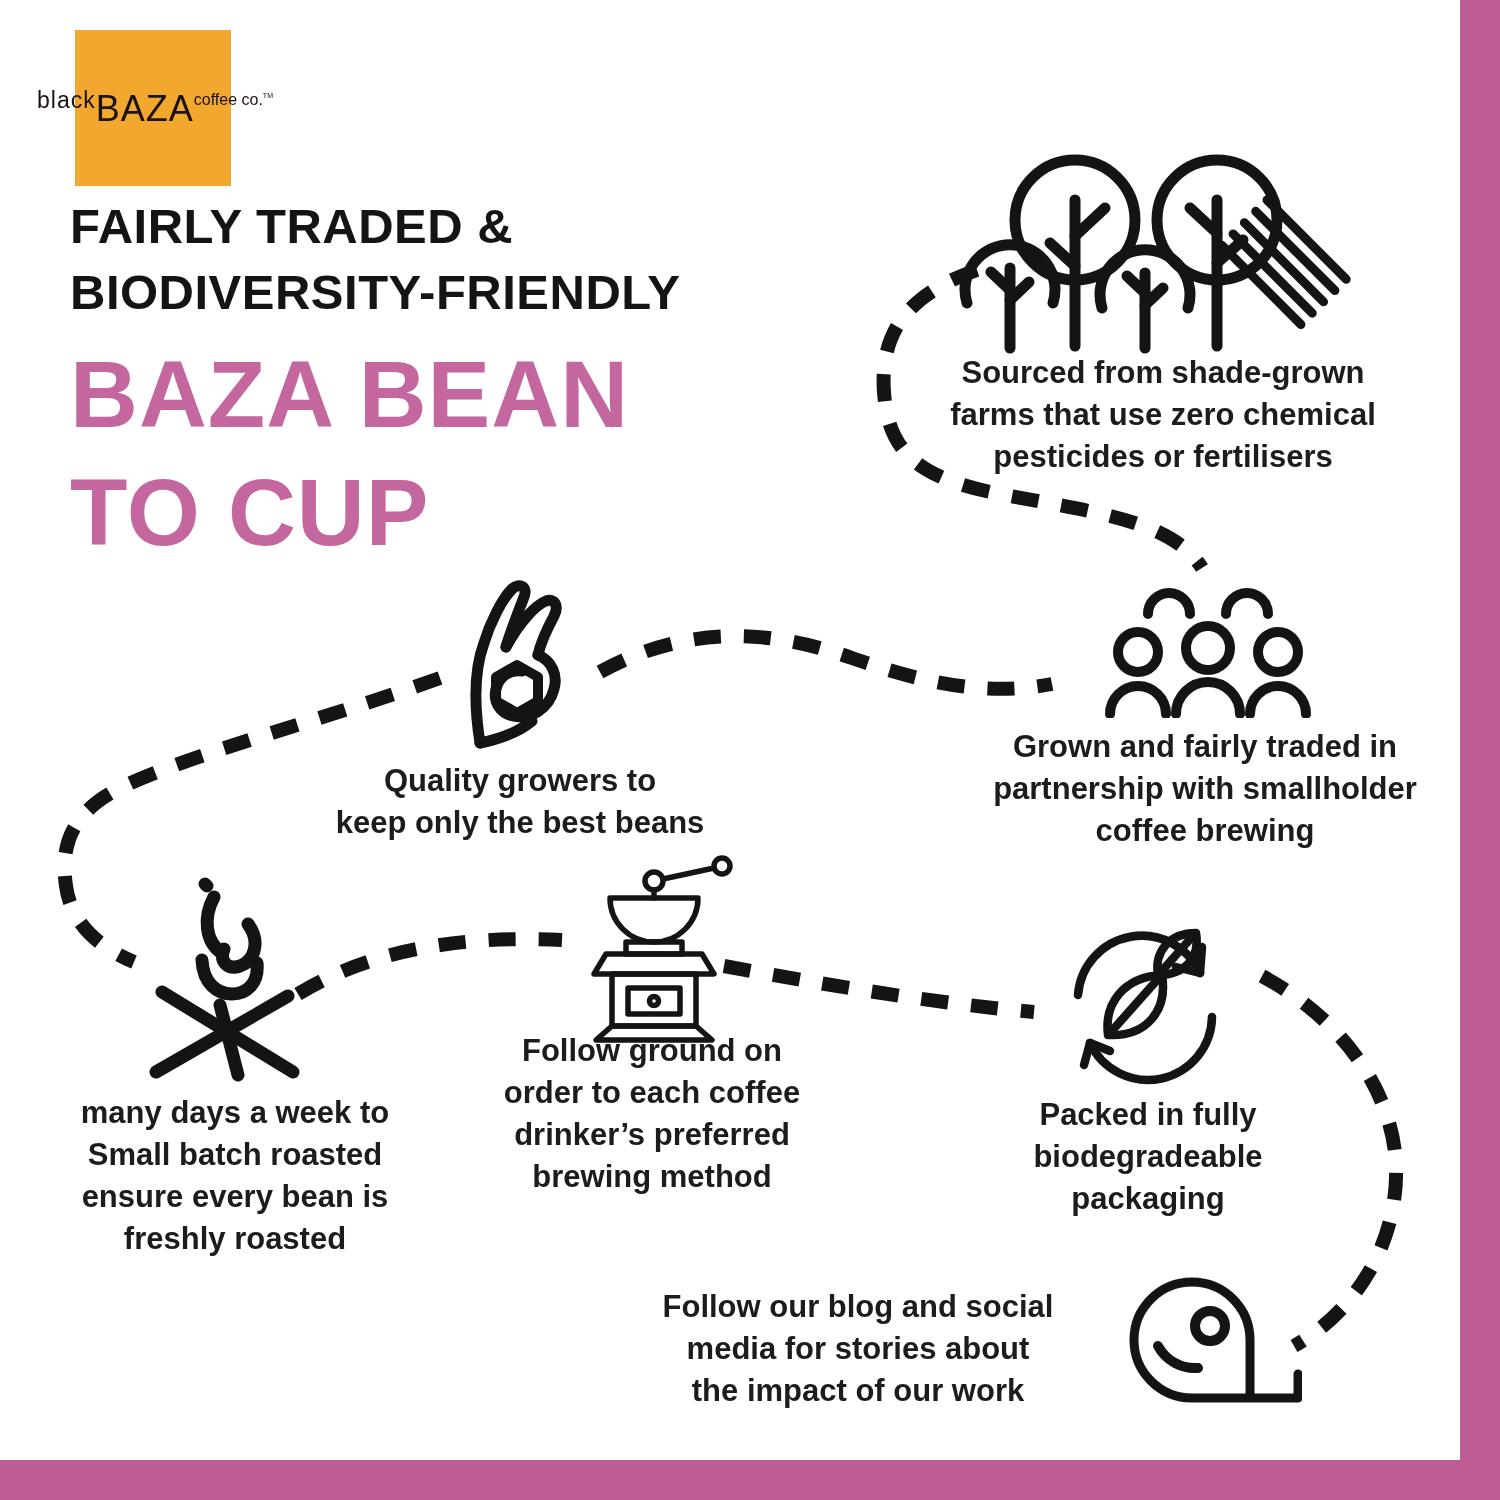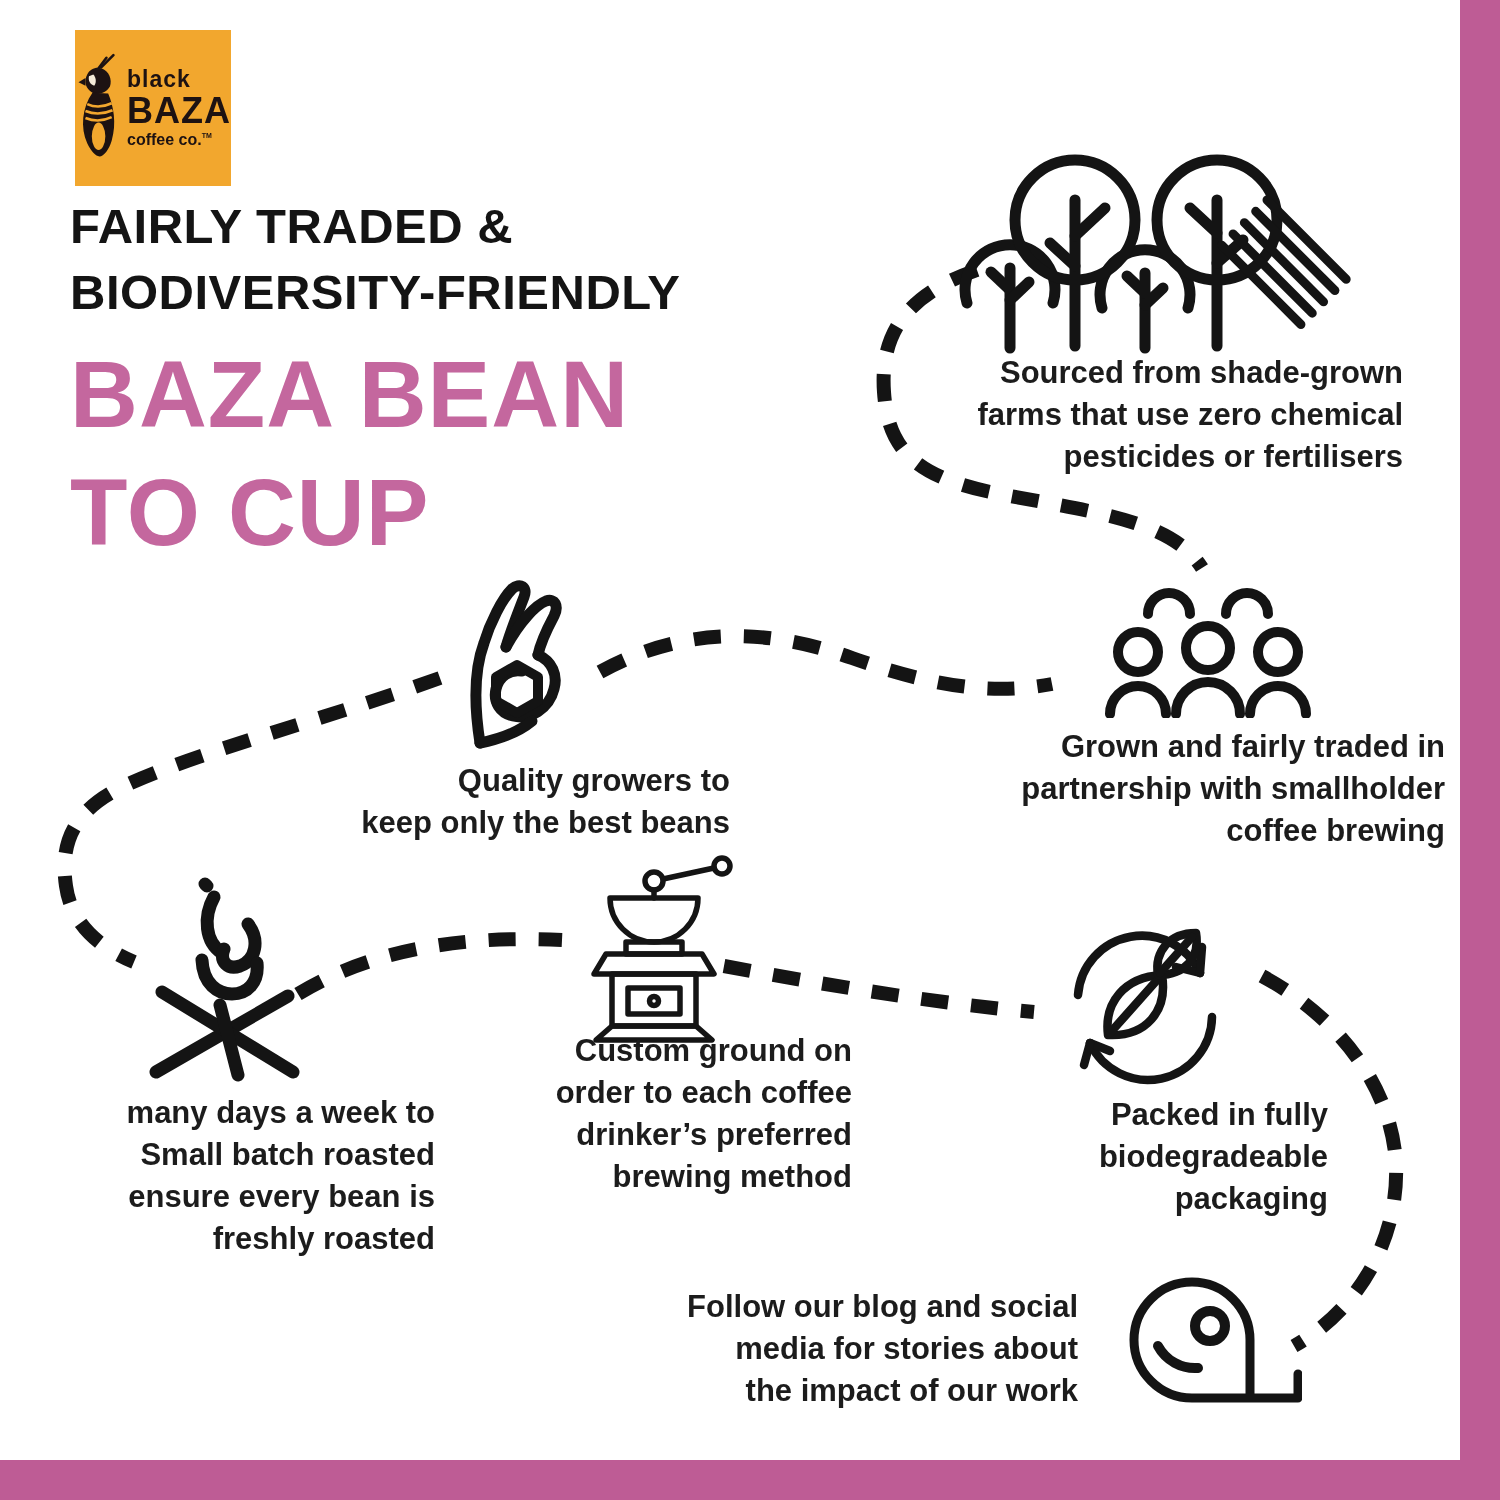--- a/index.html
+++ b/index.html
@@ -7,21 +7,21 @@
     position:relative;width:1500px;height:1500px;background:#ffffff;
     font-family:"Liberation Sans",sans-serif;overflow:hidden;color:#1a1a1a;
   }
   .frame-right{position:absolute;top:0;right:0;width:40px;height:1500px;background:#BE5C95;}
   .frame-bottom{position:absolute;left:0;bottom:0;width:1500px;height:40px;background:#BE5C95;}
 
   .logo{
     position:absolute;left:75px;top:30px;width:156px;height:156px;background:#F2A72E;
     display:flex;align-items:center;justify-content:center;gap:4px;
   }
-  .logo-text{display:flex;flex-direction:column;color:#1d1212;font-weight:bold;line-height:1;}
+  .logo-text{display:flex;flex-direction:row;color:#1d1212;font-weight:normal;line-height:1;}
   .logo-black{font-size:23px;letter-spacing:1px;}
   .logo-baza{font-size:36px;letter-spacing:1px;margin-top:2px;}
   .logo-coffee{font-size:16px;margin-top:3px;white-space:nowrap;}
   .logo-tm{font-size:7px;vertical-align:top;}
 
   .kicker{
     position:absolute;left:70px;top:193px;font-size:49px;font-weight:800;
     line-height:66px;color:#141414;letter-spacing:0.5px;white-space:nowrap;
   }
   .hero{
@@ -30,21 +30,21 @@
   }
 
   .paths-overlay{position:absolute;left:0;top:0;}
   .dotted{stroke:#141414;stroke-width:14;fill:none;stroke-dasharray:27 23;}
 
   .icon-box{position:absolute;}
   .icon-box svg{display:block;}
   .stroke-ic{stroke:#141414;fill:none;stroke-linecap:round;stroke-linejoin:round;}
 
   .cap{
-    position:absolute;text-align:right;font-size:31px;line-height:42px;
+    position:absolute;text-align:center;font-size:31px;line-height:42px;
     font-weight:600;color:#1c1c1c;
   }
 </style>
 </head>
 <body>
 
 <div class="canvas">
 
   <div class="frame-right"></div>
   <div class="frame-bottom"></div>
@@ -189,21 +189,21 @@
         <rect x="64" y="90" width="56" height="12"></rect>
         <path d="M 44 102 H 140 L 152 122 H 32 Z"></path>
         <rect x="50" y="122" width="84" height="52"></rect>
         <rect x="66" y="136" width="52" height="26"></rect>
         <circle cx="92" cy="149" r="4.5"></circle>
         <path d="M 50 174 H 134 L 150 188 H 34 Z"></path>
       </g>
     </svg>
   </div>
   <div class="cap" style="left:452px;top:1030px;width:400px;">
-    <div>Custom ground on</div>
+    <div>Follow ground on</div>
     <div>order to each coffee</div>
     <div>drinker’s preferred</div>
     <div>brewing method</div>
   </div>
 
   <div class="icon-box" style="left:1050px;top:915px;">
     <svg width="190" height="185" viewBox="0 0 190 185">
       <g class="stroke-ic" stroke-width="8.5">
         <path d="M 28 80 A 64 64 0 0 1 150 58"></path>
         <path d="M 150 58 L 126 52"></path>

